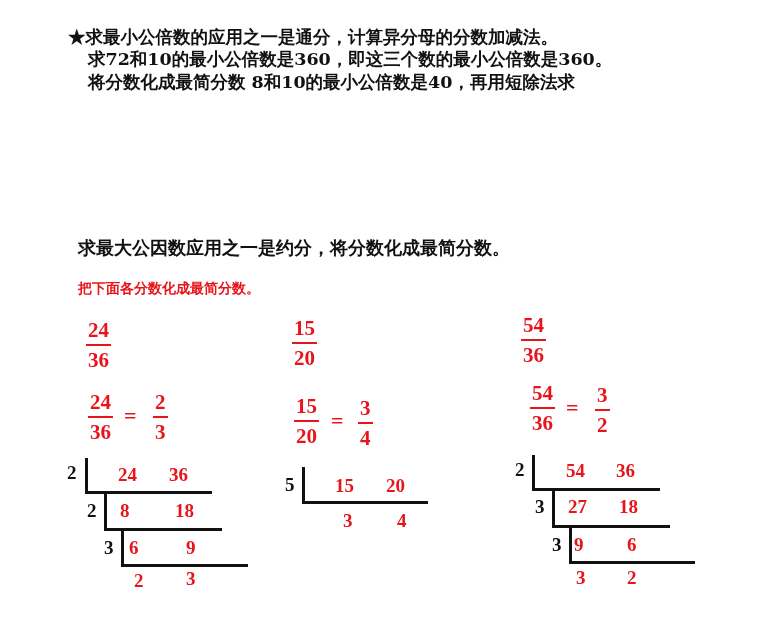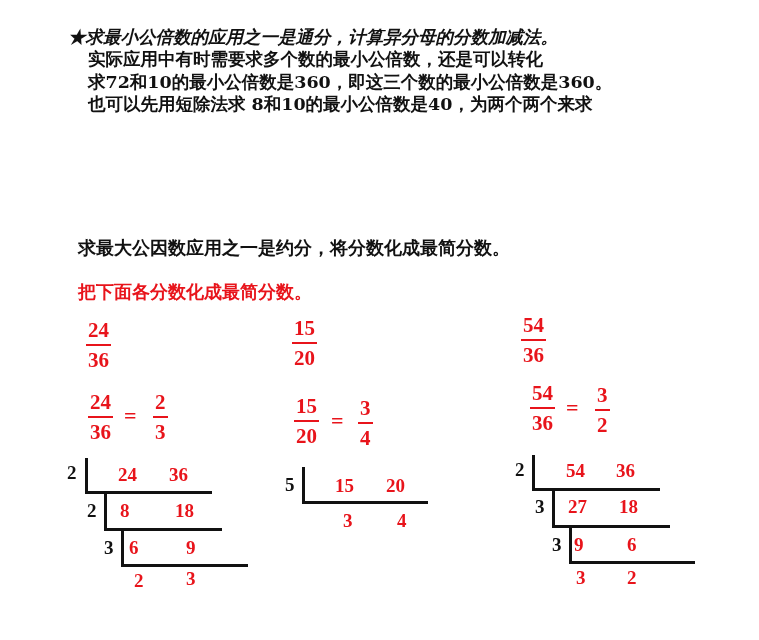--- a/index.html
+++ b/index.html
@@ -1,42 +1,41 @@
 <!DOCTYPE html>
 <html><head>
 <meta charset="utf-8">
 <style>
   html, body { margin:0; padding:0; background:#ffffff; }
   body { width:759px; height:640px; position:relative; overflow:hidden;
          font-family: "DejaVu Serif", "Liberation Serif", serif; }
   .para { position:absolute; left:68px; top:26px; width:640px; color:#111;
           font-size:17.5px; line-height:22.4px; font-weight:bold; }
   .para .line { white-space:nowrap; display:block; padding-left:20px; }
-  .para .line.first { padding-left:0;font-style:italic; }
+  .para .line.first { padding-left:0; }
   .star { font-weight:bold; }
   .gcd-text { position:absolute; left:78px; top:236px; font-size:18px; font-weight:bold; color:#111; white-space:nowrap; }
-  .task { position:absolute; left:78px; top:280px; font-size:18px; font-weight:bold; color:#e8141b; white-space:nowrap; }
+  .task { position:absolute; left:78px; top:280px; font-size:14px; font-weight:bold; color:#e8141b; white-space:nowrap; }
   .frac { position:absolute; display:inline-flex; flex-direction:column; align-items:center;
           color:#e8141b; font-family:"Liberation Serif", serif; font-weight:bold; font-size:21px; line-height:24px; }
   .frac .bar { width:100%; height:2px; background:#e8141b; margin:2px 0; }
   .frac .num, .frac .den { padding:0 2px; }
   .eq { position:absolute; color:#e8141b; font-family:"Liberation Serif", serif; font-weight:bold; font-size:22px; }
   .num-red { position:absolute; color:#e8141b; font-family:"Liberation Serif", serif; font-weight:bold; font-size:19px; }
   .num-blk { position:absolute; color:#111; font-family:"Liberation Serif", serif; font-weight:bold; font-size:19px; }
   .vline { position:absolute; width:3px; background:#111; }
   .hline { position:absolute; height:3px; background:#111; }
 </style>
 </head>
 <body>
 
 <div class="para">
   <span class="line first"><span class="star">★</span><span>求最小公倍数的应用之一是通分，计算异分母的分数加减法。</span></span>
-  <span class="line">实际应用中有时需要求多个数的最小公倍数，还是可以转化</span>
   <span class="line">求72和10的最小公倍数是360，即这三个数的最小公倍数是360。</span>
-  <span class="line">也可以先用短除法求 8和10的最小公倍数是40，为两个两个来求</span>
+  <span class="line">将分数化成最简分数 8和10的最小公倍数是40，再用短除法求</span>
 </div>
 
 <div class="gcd-text">求最大公因数应用之一是约分，将分数化成最简分数。</div>
 <div class="task">把下面各分数化成最简分数。</div>
 
 <div class="frac" style="left:86px; top:318px;">
   <span class="num">24</span>
   <span class="bar"></span>
   <span class="den">36</span>
 </div>

